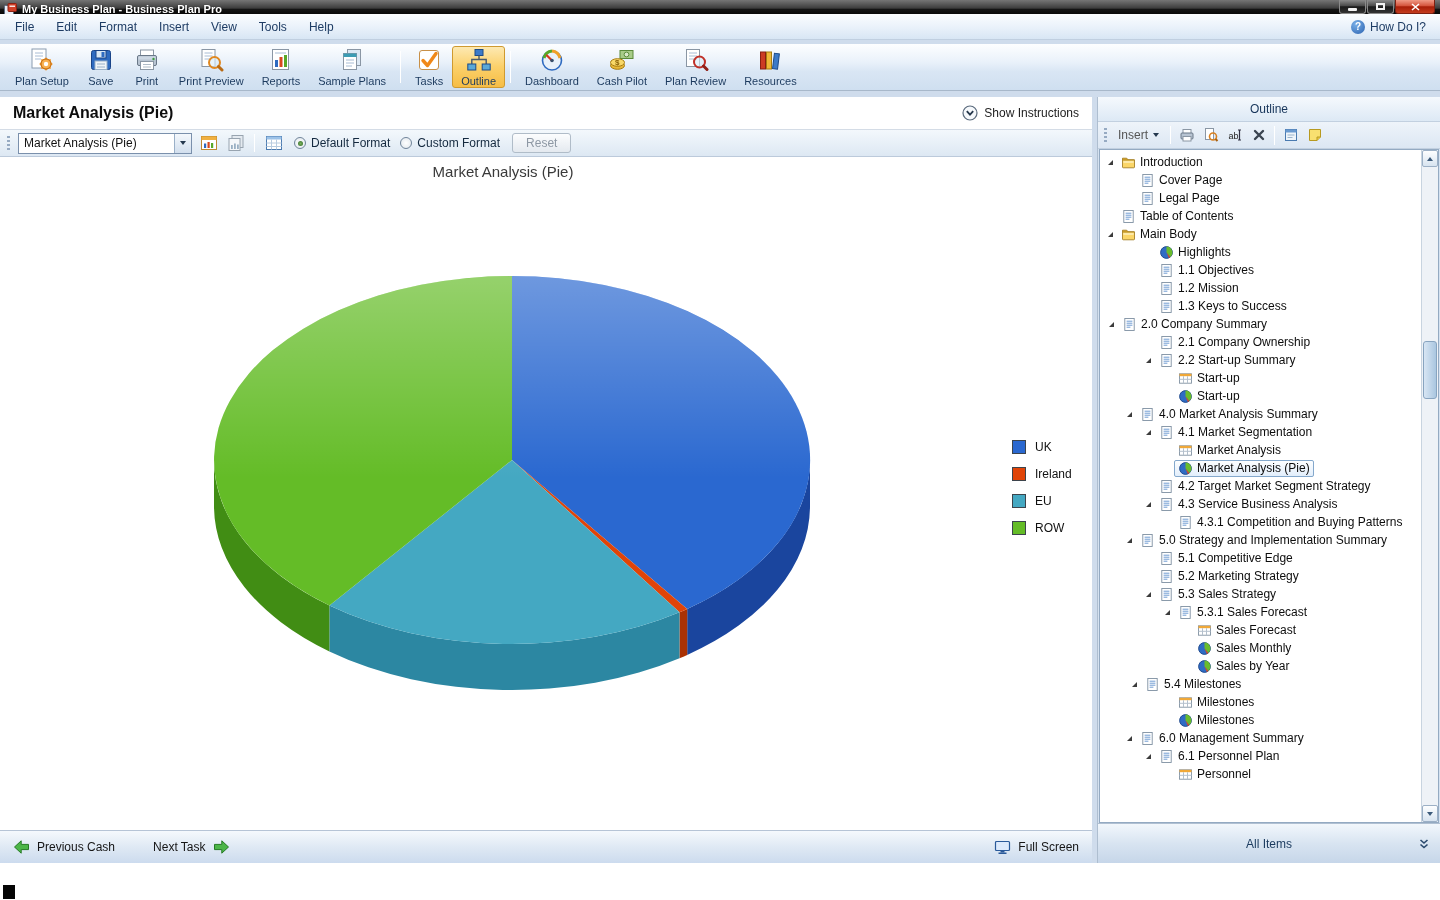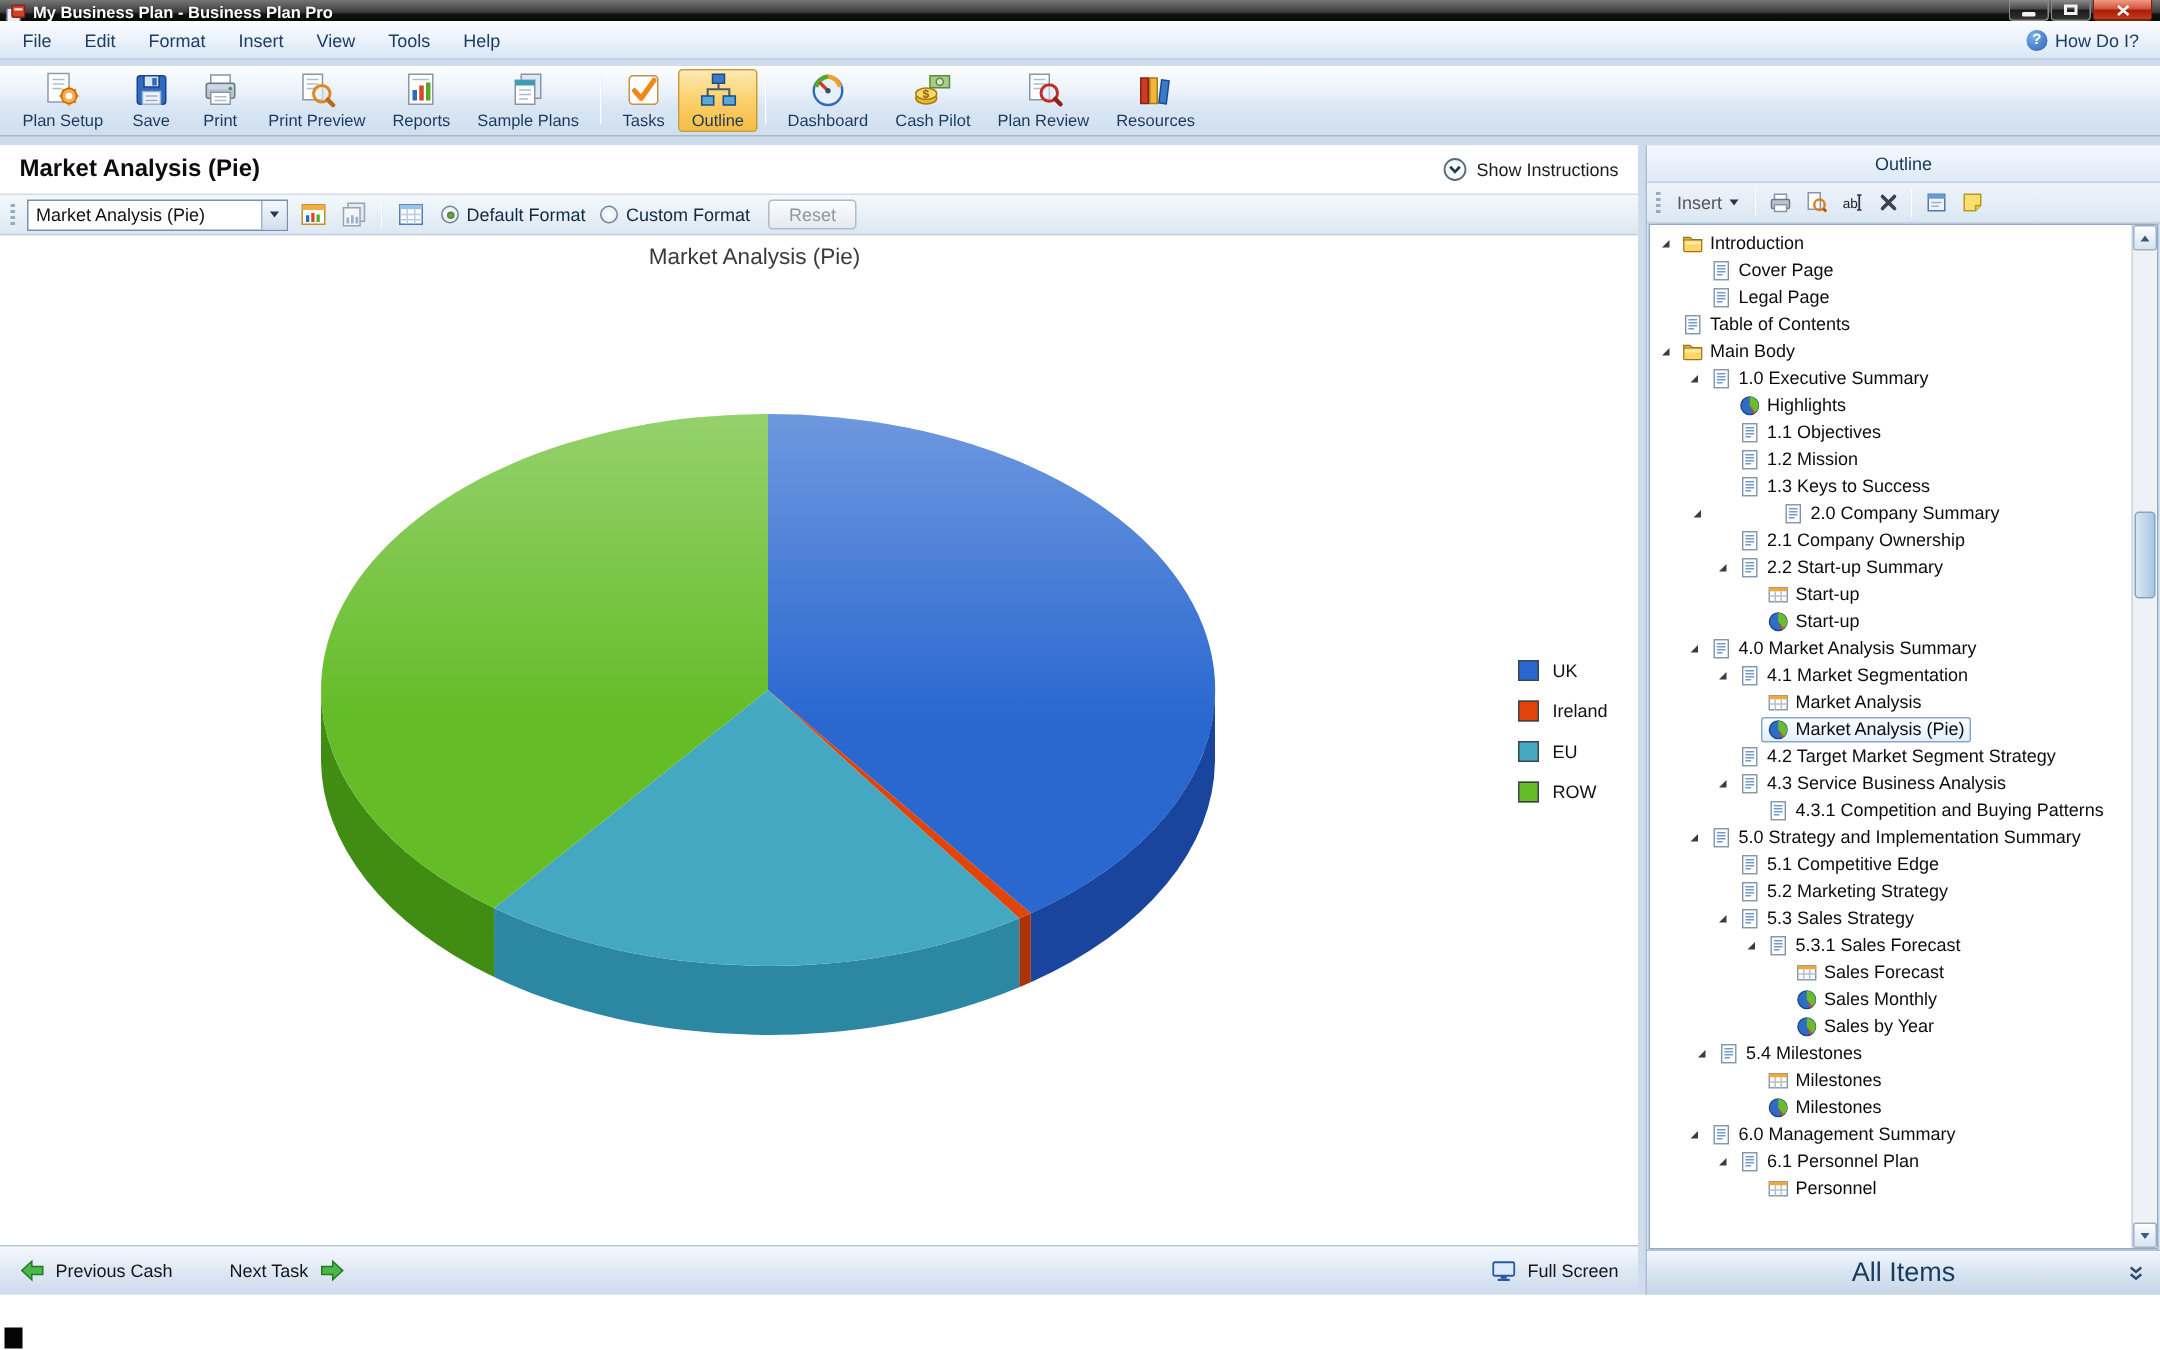--- a/index.html
+++ b/index.html
@@ -98,22 +98,22 @@
   .ticon { width:15px; height:15px; flex:none; display:inline-flex; }
   .t-label { font-size:12px; color:#0d0d0d; }
   .vscroll { position:absolute; top:0; right:0; bottom:0; width:17px; background:#eef2f7; border-left:1px solid #c8d4e0; }
   .sc-btn { position:absolute; left:0; right:0; height:17px; background:linear-gradient(#fdfeff,#d8e4f0);
     border:1px solid #9cb0c6; border-radius:2px; display:flex; align-items:center; justify-content:center; }
   .sc-btn.up { top:0; } .sc-btn.down { bottom:0; }
   .tri-up-s { width:0; height:0; border-left:3.5px solid transparent; border-right:3.5px solid transparent; border-bottom:4.5px solid #3c5a7a; }
   .tri-dn-s { width:0; height:0; border-left:3.5px solid transparent; border-right:3.5px solid transparent; border-top:4.5px solid #3c5a7a; }
   .sc-thumb { position:absolute; left:1px; right:1px; top:191px; height:58px; border:1px solid #88a4c0; border-radius:3px;
     background:linear-gradient(90deg,#d8e6f4,#aac6e0); }
-  .all-items { height:30px; position:relative; display:flex; align-items:center; justify-content:center;
-    font-size:18px; color:#1a3a5e; background:linear-gradient(#f2f7fc,#d8e4f1 50%,#c6d6e9); border-top:1px solid #b0c0d2; }
+  .all-items { height:40px; position:relative; display:flex; align-items:center; justify-content:center;
+    font-size:12px; color:#1a3a5e; background:linear-gradient(#f2f7fc,#d8e4f1 50%,#c6d6e9); border-top:1px solid #b0c0d2; }
   .dbl-chev { position:absolute; right:10px; display:inline-flex; }
 
   .artifact { position:absolute; left:3px; top:885px; width:12px; height:14px; background:#050505; }
 </style>
 </head>
 <body>
 
 <div class="window">
 
   <div class="titlebar">
@@ -579,35 +579,20 @@
               <span class="ticon">
                 <svg width="15" height="15" viewBox="0 0 15 15">
                   <path d="M1.5 5.5 V3.2 h4.2 l1.6 1.6 h6.2 v0.7 z" fill="#e8b430" stroke="#9a7416" stroke-width="0.8"></path>
                   <rect x="1.5" y="5" width="12" height="7.8" rx="0.8" fill="#fbd668" stroke="#9a7416" stroke-width="0.8"></rect>
                   <rect x="2.4" y="6" width="10.2" height="2" fill="#fde9a8"></rect>
                 </svg>
               </span>
               <span class="t-label">Main Body</span>
             </span>
           </div>
-          <div class="tree-row" style="padding-left: 23px;">
-            <span class="t-arrow has"></span>
-            <span class="row-inner">
-              <span class="ticon">
-                <svg width="15" height="15" viewBox="0 0 15 15">
-                  <rect x="2.8" y="1.5" width="9.4" height="12" fill="#fff" stroke="#7e90a2" stroke-width="0.9"></rect>
-                  <line x1="4.6" y1="4.2" x2="10.4" y2="4.2" stroke="#6f9bd2"></line>
-                  <line x1="4.6" y1="6.2" x2="10.4" y2="6.2" stroke="#6f9bd2"></line>
-                  <line x1="4.6" y1="8.2" x2="10.4" y2="8.2" stroke="#6f9bd2"></line>
-                  <line x1="4.6" y1="10.2" x2="8.4" y2="10.2" stroke="#6f9bd2"></line>
-                </svg>
-              </span>
-              <span class="t-label">1.0 Executive Summary</span>
-            </span>
-          </div>
           <div class="tree-row" style="padding-left: 42px;">
             <span class="t-arrow"></span>
             <span class="row-inner">
               <span class="ticon">
                 <svg width="15" height="15" viewBox="0 0 15 15">
                   <circle cx="7.5" cy="7.5" r="5.9" fill="#2f6cc4" stroke="#1a4488" stroke-width="0.9"></circle>
                   <path d="M7.5 7.5 L7.5 1.6 A5.9 5.9 0 0 1 11.3 12.0 Z" fill="#6abc2c"></path>
                   <path d="M7.5 7.5 L11.3 12.0 A5.9 5.9 0 0 1 9.9 12.9 Z" fill="#e04820"></path>
                 </svg>
               </span>
@@ -652,21 +637,21 @@
                   <rect x="2.8" y="1.5" width="9.4" height="12" fill="#fff" stroke="#7e90a2" stroke-width="0.9"></rect>
                   <line x1="4.6" y1="4.2" x2="10.4" y2="4.2" stroke="#6f9bd2"></line>
                   <line x1="4.6" y1="6.2" x2="10.4" y2="6.2" stroke="#6f9bd2"></line>
                   <line x1="4.6" y1="8.2" x2="10.4" y2="8.2" stroke="#6f9bd2"></line>
                   <line x1="4.6" y1="10.2" x2="8.4" y2="10.2" stroke="#6f9bd2"></line>
                 </svg>
               </span>
               <span class="t-label">1.3 Keys to Success</span>
             </span>
           </div>
-          <div class="tree-row" style="padding-left: 25px; gap: 46px;">
+          <div class="tree-row" style="padding-left: 5px;">
             <span class="t-arrow has"></span>
             <span class="row-inner">
               <span class="ticon">
                 <svg width="15" height="15" viewBox="0 0 15 15">
                   <rect x="2.8" y="1.5" width="9.4" height="12" fill="#fff" stroke="#7e90a2" stroke-width="0.9"></rect>
                   <line x1="4.6" y1="4.2" x2="10.4" y2="4.2" stroke="#6f9bd2"></line>
                   <line x1="4.6" y1="6.2" x2="10.4" y2="6.2" stroke="#6f9bd2"></line>
                   <line x1="4.6" y1="8.2" x2="10.4" y2="8.2" stroke="#6f9bd2"></line>
                   <line x1="4.6" y1="10.2" x2="8.4" y2="10.2" stroke="#6f9bd2"></line>
                 </svg>

